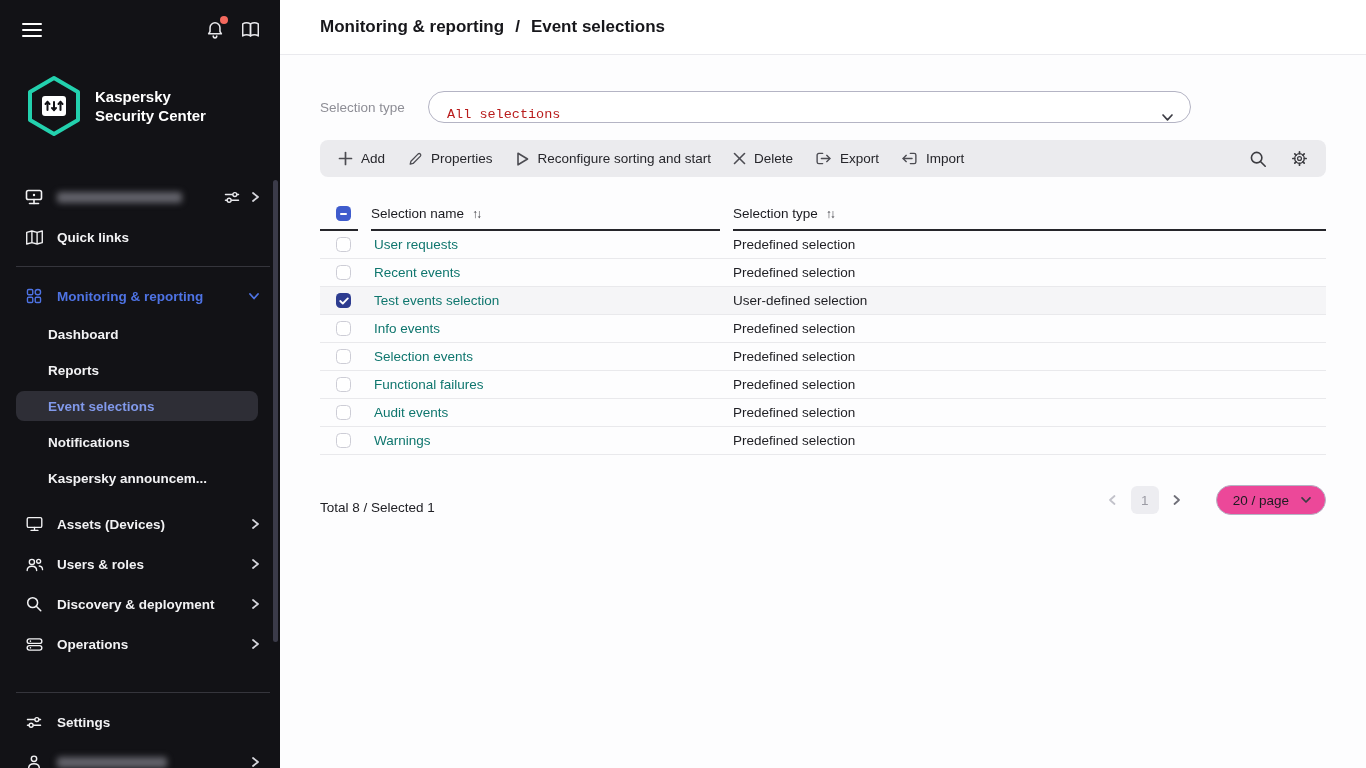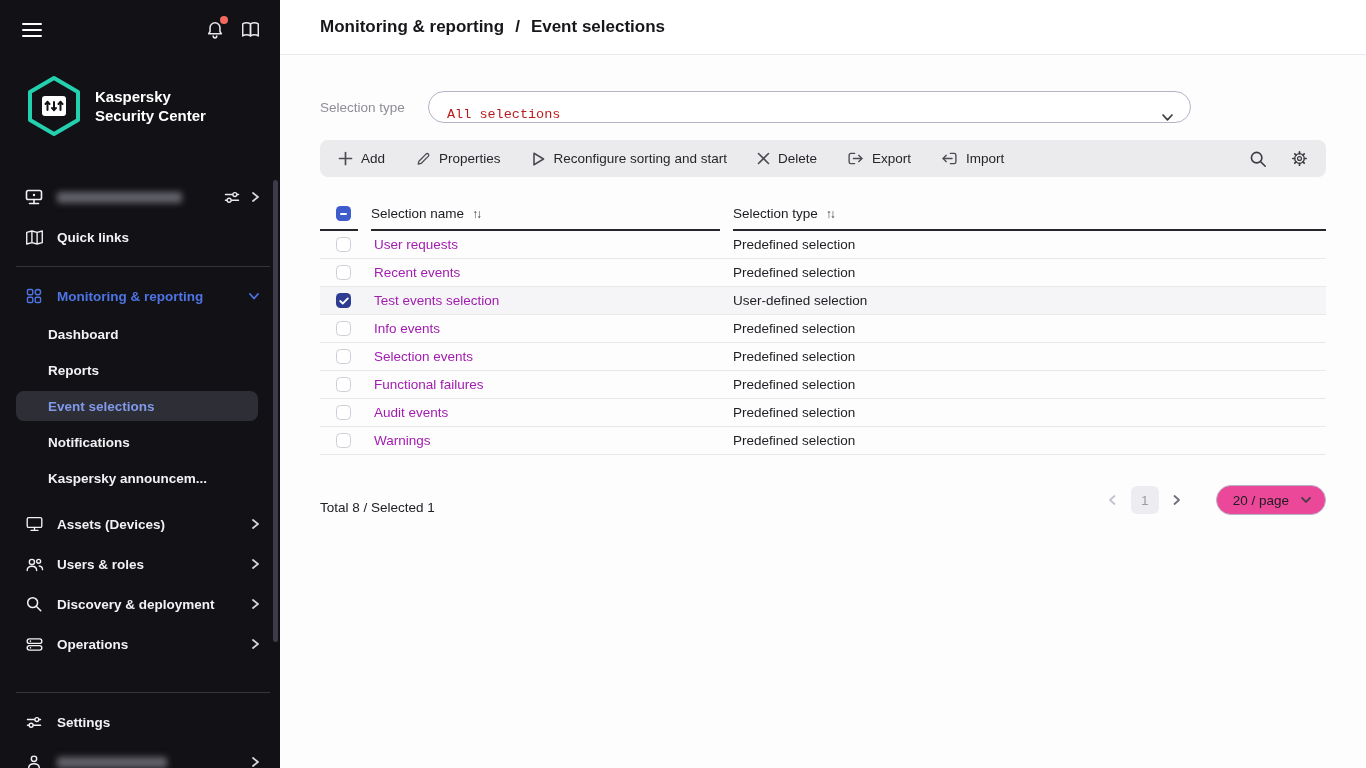--- a/index.html
+++ b/index.html
@@ -54,37 +54,37 @@
     width:763px; height:32px; border:1px solid #b4b4c4; border-radius:16px; background:#fff;
     display:flex; align-items:flex-end; justify-content:space-between; padding:0 16px 0 18px;
     font-size:13.5px; color:#b91c1c; cursor:pointer;font-family:Liberation Mono, monospace;
   }
   .select .chevd { color:#3c3c44; display:flex; }
 
   .toolbar {
     margin-top:17px; width:1006px; height:37px; background:#ebebee; border-radius:8px;
     display:flex; align-items:center; padding:0 18px;
   }
-  .tb-btn { display:flex; align-items:center; gap:8px; margin-right:30px; font-size:13.5px; color:#26262b; cursor:pointer; white-space:nowrap; }
+  .tb-btn { display:flex; align-items:center; gap:8px; margin-right:22px; font-size:13.5px; color:#26262b; cursor:pointer; white-space:nowrap; }
   .tb-ic { display:flex; color:#4c4c52; }
   .tb-right { margin-left:auto; display:flex; align-items:center; gap:24px; }
 
   .table { width:1006px; margin-top:21px; }
   .thead, .trow { display:grid; grid-template-columns:38px 349px 1fr; column-gap:13px; }
   .th {
     height:33px; display:flex; align-items:center; gap:8px;
     border-bottom:2px solid #26262b; font-size:13.5px; color:#1b1b20;
   }
   .th.check-col, .td.check-col { padding-left:16px; }
   .sort { font-size:12px; letter-spacing:-2px; color:#3a3a40; }
   .trow { height:28px; align-items:center; border-bottom:1px solid #e9e9ec; font-size:13.5px; }
   .trow.selected { background:#f5f5f7; }
   .td { display:flex; align-items:center; }
   .name-col { padding-left:3px; }
-  .link { color:#a21caf; cursor:pointer;text-align:center; }
+  .link { color:#0f766e; cursor:pointer;text-align:center; }
   .type-col { color:#1e1e23; }
 
   .cb { width:15px; height:15px; border-radius:4.5px; border:1px solid #cdcdd6; background:#fff; position:relative; cursor:pointer; flex-shrink:0; }
   .cb.ind { background:#3f5ccd; border:none; }
   .cb.ind::after { content:""; position:absolute; left:4px; top:6.5px; width:7px; height:2px; border-radius:1px; background:#fff; }
   .cb.checked { background:#2d3c90; border:none; display:flex; align-items:center; justify-content:center; color:#fff; }
 
   .footer-row { margin-top:30px; width:1006px; display:flex; align-items:flex-end; }
   .summary { font-size:13.5px; color:#212126; }
   .pager { margin-left:auto; display:flex; align-items:center; }

